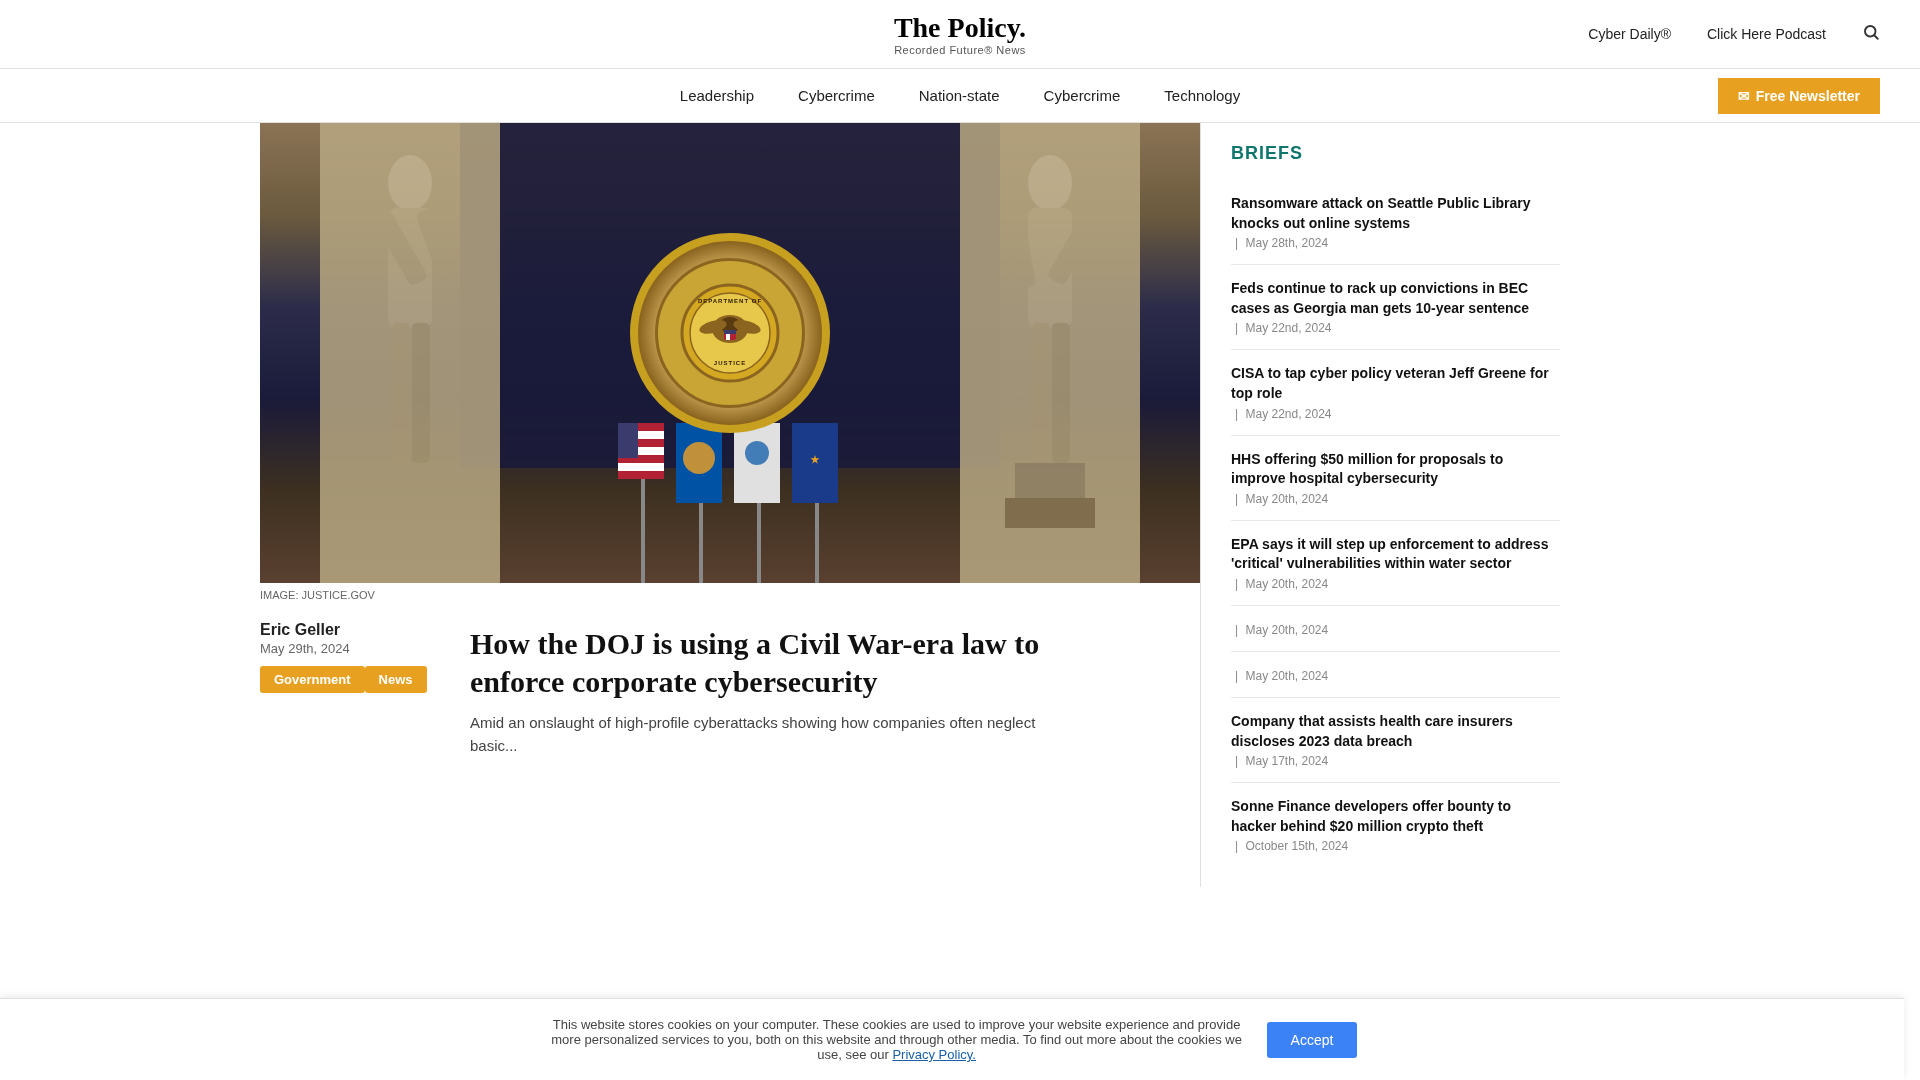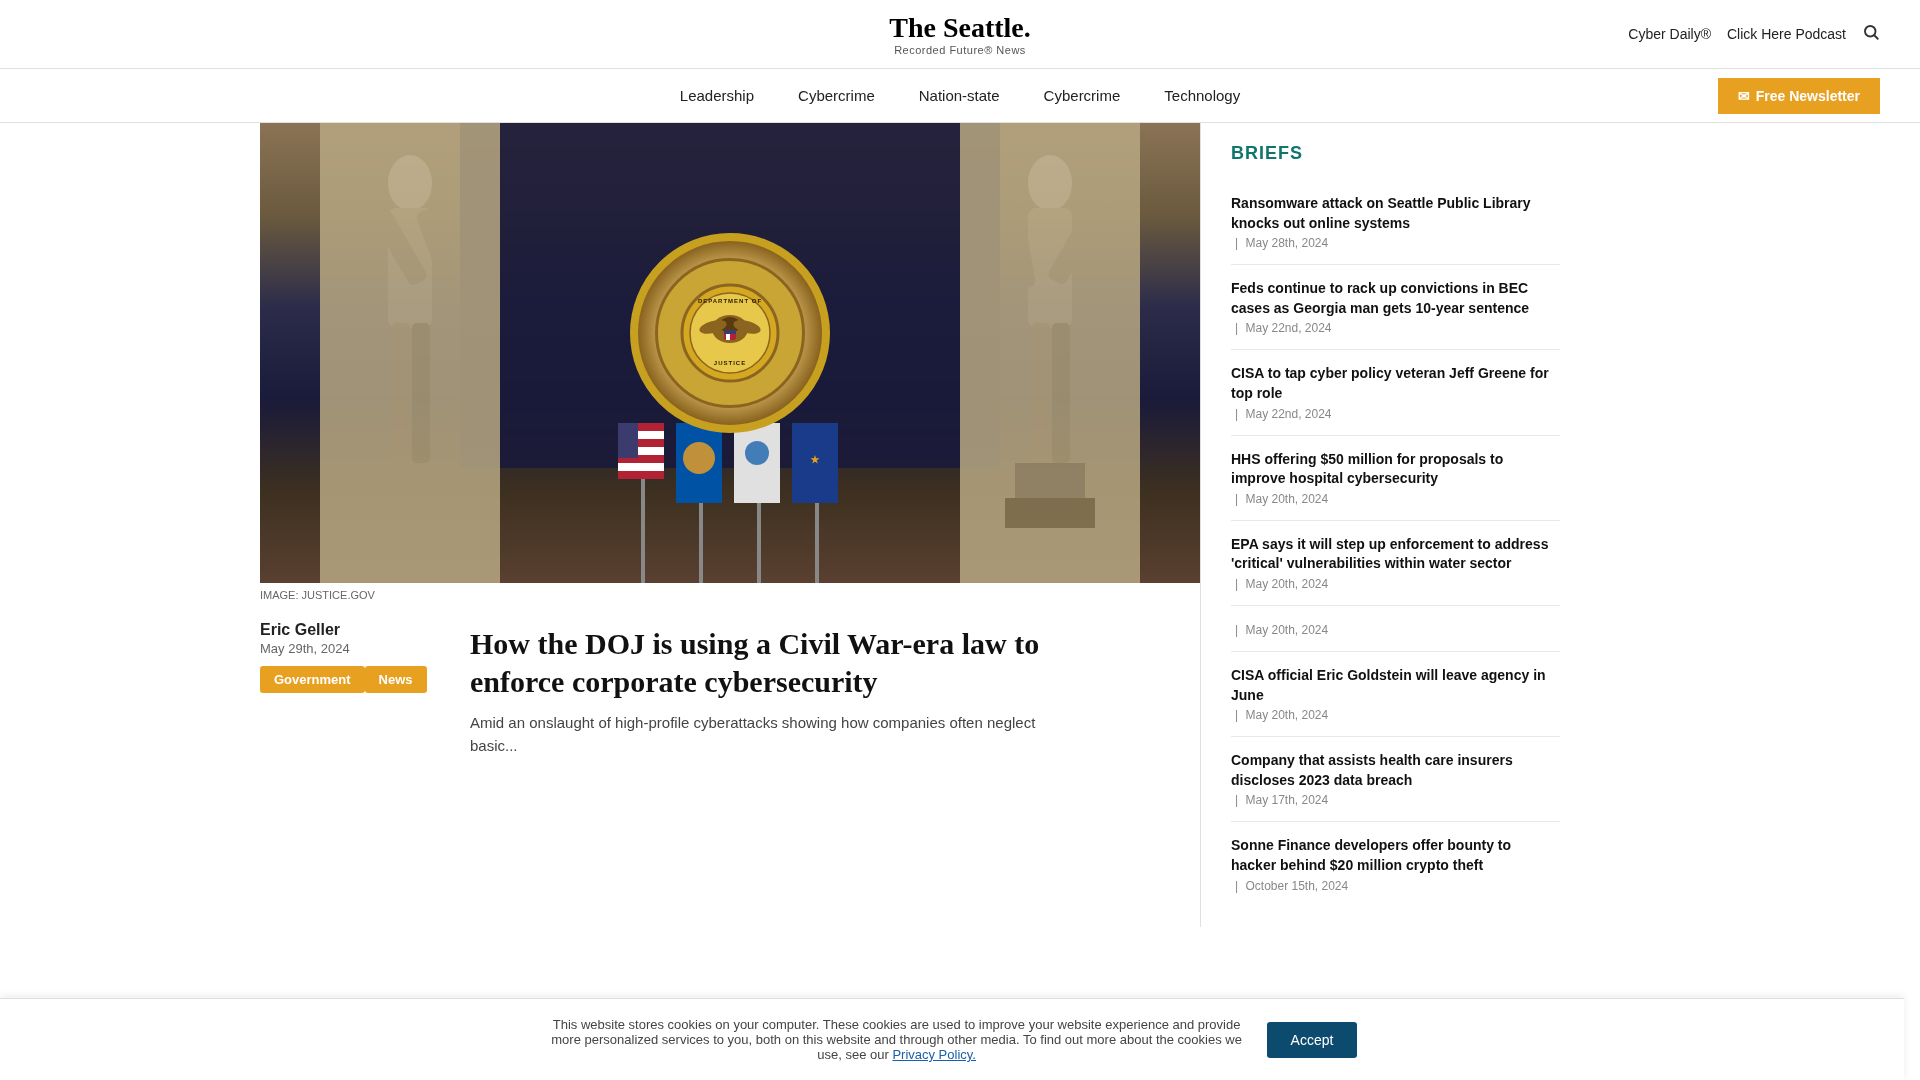--- a/index.html
+++ b/index.html
@@ -12,21 +12,21 @@
       justify-content: center;
       padding: 12px 40px;
       position: relative;
       border-bottom: 1px solid #e0e0e0;
     }
     .top-bar-right {
       position: absolute;
       right: 40px;
       display: flex;
       align-items: center;
-      gap: 16px;
+      gap: 36px;
     }
     .top-bar-right a {
       text-decoration: none;
       color: #222;
       font-size: 14px;
       font-family: Arial, sans-serif;
     }
     .logo-container { text-align: center; }
     .logo-title {
       font-family: Georgia, serif;
@@ -284,42 +284,42 @@
     }
     .cookie-text {
       font-family: Arial, sans-serif;
       font-size: 13px;
       color: #444;
       text-align: center;
       max-width: 700px;
     }
     .cookie-text a { color: #1a5fa8; }
     .accept-btn {
-      background: #0c4a6e;
+      background: #3b82f6;
       color: #fff;
       border: none;
       padding: 10px 24px;
       font-size: 14px;
       font-family: Arial, sans-serif;
       cursor: pointer;
       border-radius: 3px;
     }
     .cookie-row {
       display: flex;
       align-items: center;
       gap: 20px;
     }
   </style>
 </head>
 <body>
 
 <div class="top-bar">
   <div class="logo-container">
     <div class="logo-title">
-      <span>The Seattle.</span>
+      <span>The Policy.</span>
     </div>
     <div class="logo-subtitle">Recorded Future® News</div>
   </div>
   <div class="top-bar-right">
     <a href="#">Cyber Daily®</a>
     <a href="#">Click Here Podcast</a>
     <button class="search-icon-btn">
       <svg width="18" height="18" viewBox="0 0 24 24" fill="none" stroke="#333" stroke-width="2.5" stroke-linecap="round" stroke-linejoin="round">
           <circle cx="11" cy="11" r="7"></circle>
           <line x1="21" y1="21" x2="16.65" y2="16.65"></line>
@@ -484,21 +484,20 @@
       <span>May 20th, 2024</span>
     </div>
   </div>
         <div class="brief-item">
     <div class="brief-meta">
       <span class="pipe">|</span>
       <span>May 20th, 2024</span>
     </div>
   </div>
         <div class="brief-item">
-    <a href="#" class="brief-headline">CISA official Eric Goldstein will leave agency in June</a>
     <div class="brief-meta">
       <span class="pipe">|</span>
       <span>May 20th, 2024</span>
     </div>
   </div>
         <div class="brief-item">
     <a href="#" class="brief-headline">Company that assists health care insurers discloses 2023 data breach</a>
     <div class="brief-meta">
       <span class="pipe">|</span>
       <span>May 17th, 2024</span>

